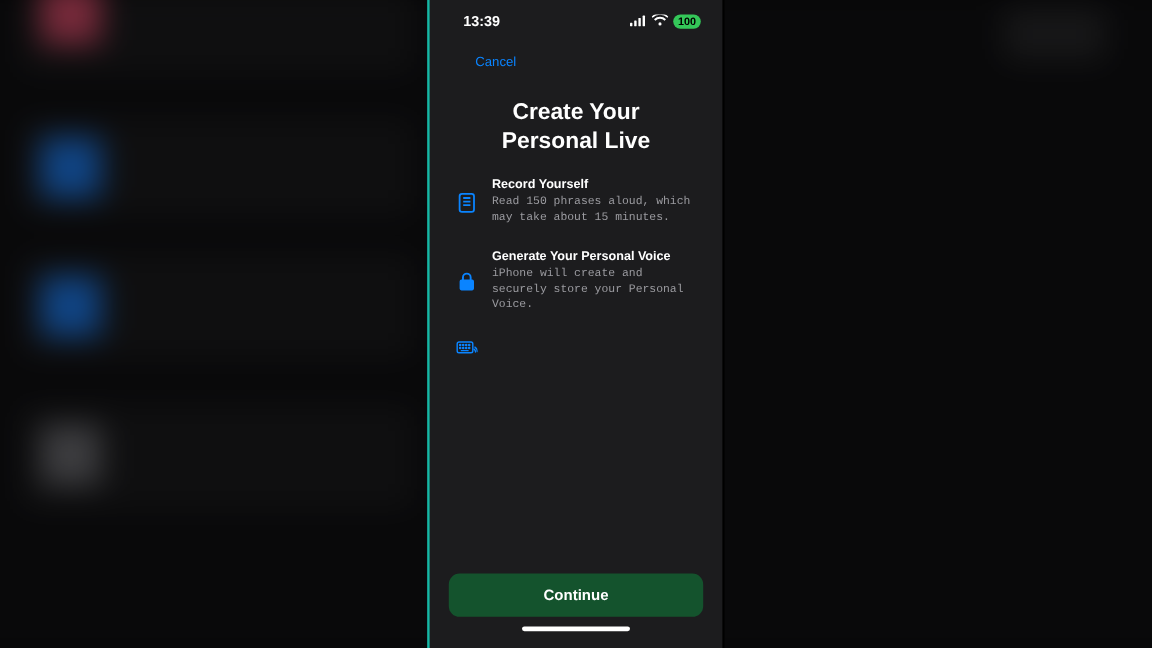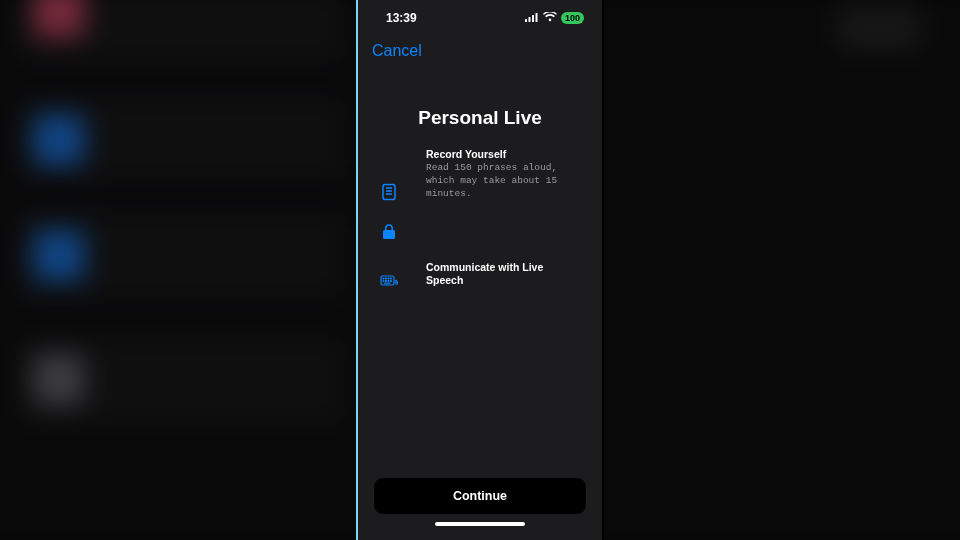--- a/index.html
+++ b/index.html
@@ -23,56 +23,56 @@
     filter: blur(12px) brightness(0.55);
     transform: scale(1.05);
   }
 
   .phone {
     position: absolute;
     left: 50%; top: 0;
     transform: translateX(-50%);
     width: 248px; height: 540px;
     background: #1c1c1e;
-    border-left: 2px solid #7dd3fc;
+    border-left: 2px solid #14b8a6;
     border-right: 2px solid #000;
     display: flex; flex-direction: column;
     color: #fff;
   }
 
   .status-bar {
     height: 36px;
     display: flex; align-items: center; justify-content: space-between;
     padding: 0 18px 0 28px;
     font-size: 12px; font-weight: 600;
   }
   .status-right { display: flex; align-items: center; gap: 4px; }
   .battery-pill {
     background: #34c759; color: #000;
     font-size: 9px; font-weight: 700;
     padding: 1px 4px; border-radius: 6px;
     display: inline-flex; align-items: center;
   }
 
   .nav-bar { padding: 6px 14px 2px; }
-  .cancel { color: #0a84ff; font-size: 16px; background:none; border:none; cursor:pointer; }
+  .cancel { color: #0a84ff; font-size: 11px; background:none; border:none; cursor:pointer;margin-left:24px; }
 
   .title-block { text-align: center; padding: 20px 10px 18px; }
   .title { font-size: 19px; font-weight: 700; line-height: 1.25; }
 
   .features { padding: 0 22px; display: flex; flex-direction: column; gap: 20px; flex:1; }
-  .item { display: flex; gap: 28px; align-items: flex-end; }
+  .item { display: flex; gap: 12px; align-items: center; }
   .icon { width: 18px; flex: 0 0 18px; display:flex; justify-content:center; padding-top:2px; color:#0a84ff; }
   .item-text h4 { font-size: 10.5px; font-weight: 600; line-height:1.3; }
   .item-text p { font-size: 9.5px; color: #9b9ba0; line-height: 1.35; margin-top:1px;font-family:Liberation Mono, monospace; }
 
   .footer { padding: 0 16px 10px; }
   .continue-btn {
     width: 100%; height: 36px;
-    background: #000000; color: #fff;
+    background: #14532d; color: #fff;
     border: none; border-radius: 9px;
     font-size: 12.5px; font-weight: 600;
     cursor: pointer;
   }
   .home-indicator {
     width: 90px; height: 4px; background:#fff; border-radius: 3px;
     margin: 8px auto 4px;
   }
 </style>
 </head>
@@ -103,21 +103,21 @@
       <span class="battery-pill">100</span>
     </span>
   </div>
 
   <div class="nav-bar">
     <button class="cancel">Cancel</button>
   </div>
 
   <div class="title-block">
     <div class="title">
-      <br>
+      <span>Create Your</span><br>
       <span>Personal Live</span>
     </div>
   </div>
 
   <div class="features">
 
     <div class="item">
       <span class="icon">
         <svg width="16" height="18" viewBox="0 0 16 18" fill="none" stroke="#0a84ff" stroke-width="1.5">
             <rect x="2" y="1.5" width="12" height="15" rx="2"></rect>
@@ -131,40 +131,43 @@
         <p>Read 150 phrases aloud, which may take about 15 minutes.</p>
       </div>
     </div>
 
     <div class="item">
       <span class="icon">
         <svg width="16" height="18" viewBox="0 0 16 18" fill="#0a84ff">
             <path d="M4 7V5.2a4 4 0 118 0V7h.5A1.5 1.5 0 0114 8.5v6A1.5 1.5 0 0112.5 16h-9A1.5 1.5 0 012 14.5v-6A1.5 1.5 0 013.5 7H4zm1.6 0h4.8V5.2a2.4 2.4 0 10-4.8 0V7z"></path>
           </svg>
       </span>
+      <div class="item-text">
+        <h4>Generate Your Personal Voice</h4>
+        <p>iPhone will create and securely store your Personal Voice.</p>
+      </div>
     </div>
 
     <div class="item">
       <span class="icon">
         <svg width="18" height="14" viewBox="0 0 18 14" fill="none" stroke="#0a84ff" stroke-width="1.2">
             <rect x="1" y="2" width="13" height="9" rx="1.5"></rect>
             <circle cx="3.5" cy="4.5" r="0.5" fill="#0a84ff"></circle>
             <circle cx="6" cy="4.5" r="0.5" fill="#0a84ff"></circle>
             <circle cx="8.5" cy="4.5" r="0.5" fill="#0a84ff"></circle>
             <circle cx="11" cy="4.5" r="0.5" fill="#0a84ff"></circle>
             <circle cx="3.5" cy="7" r="0.5" fill="#0a84ff"></circle>
             <circle cx="6" cy="7" r="0.5" fill="#0a84ff"></circle>
             <circle cx="8.5" cy="7" r="0.5" fill="#0a84ff"></circle>
             <circle cx="11" cy="7" r="0.5" fill="#0a84ff"></circle>
             <line x1="4" y1="9.2" x2="10.5" y2="9.2"></line>
             <path d="M15 8c.8.6 1.3 1.4 1.3 2.3M15.8 6.3c1.3.9 2 2.1 2 3.7" stroke-linecap="round"></path>
           </svg>
       </span>
       <div class="item-text">
-        <h4>Communicate with Live Speech</h4>
       </div>
     </div>
 
   </div>
 
   <div class="footer">
     <button class="continue-btn">Continue</button>
     <div class="home-indicator"></div>
   </div>
 

